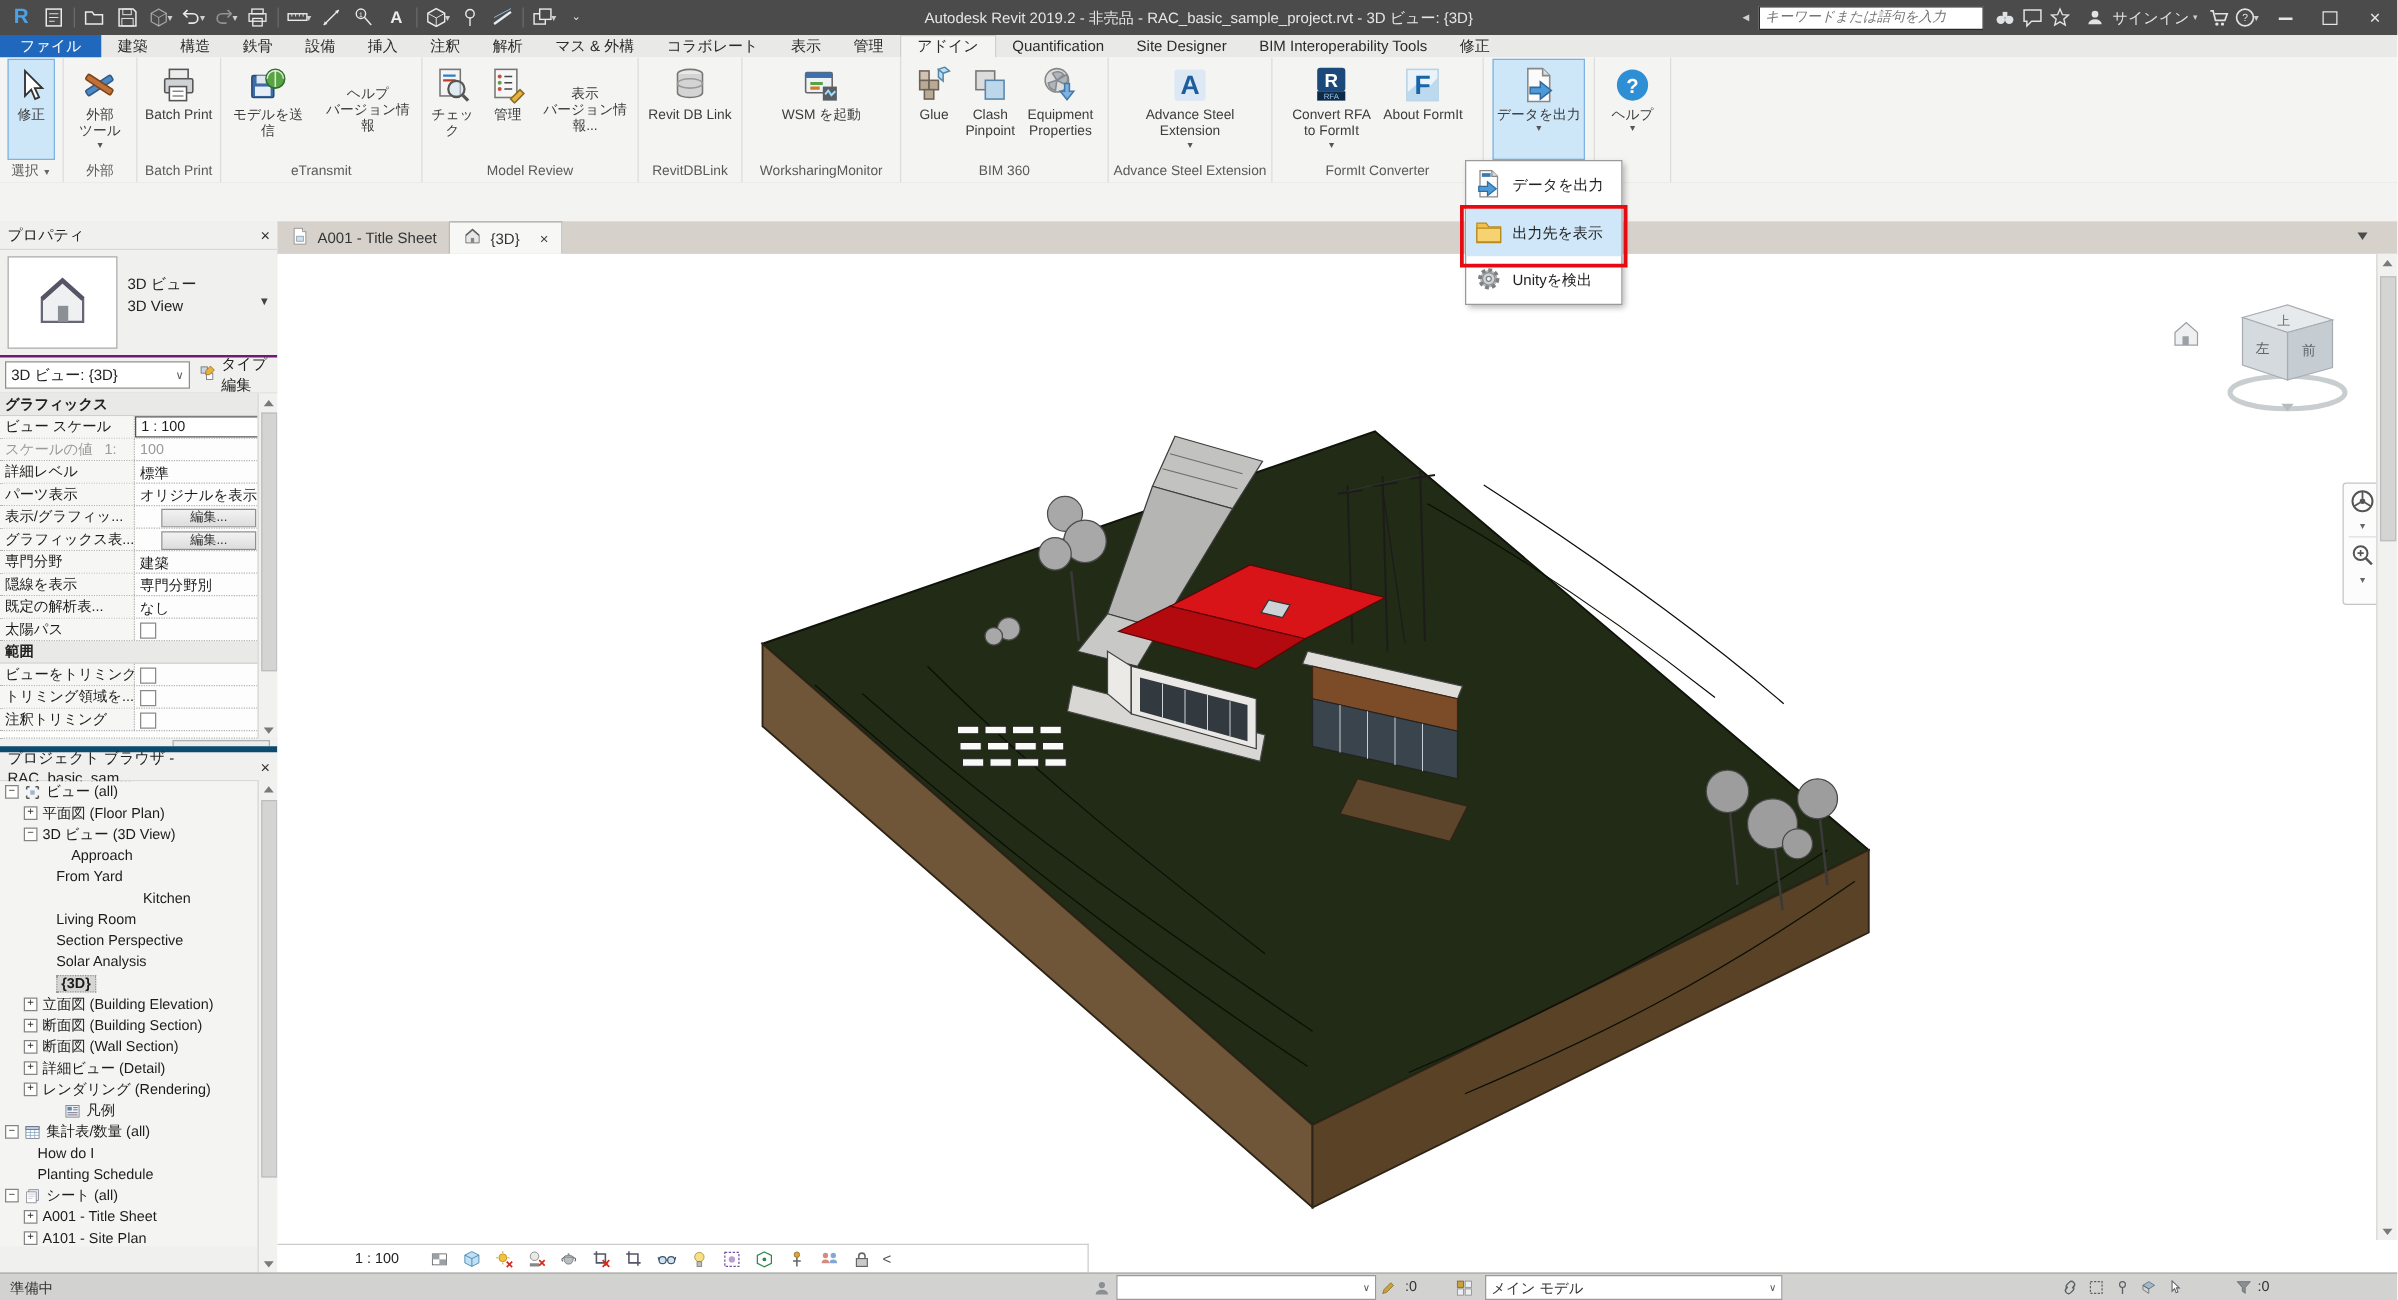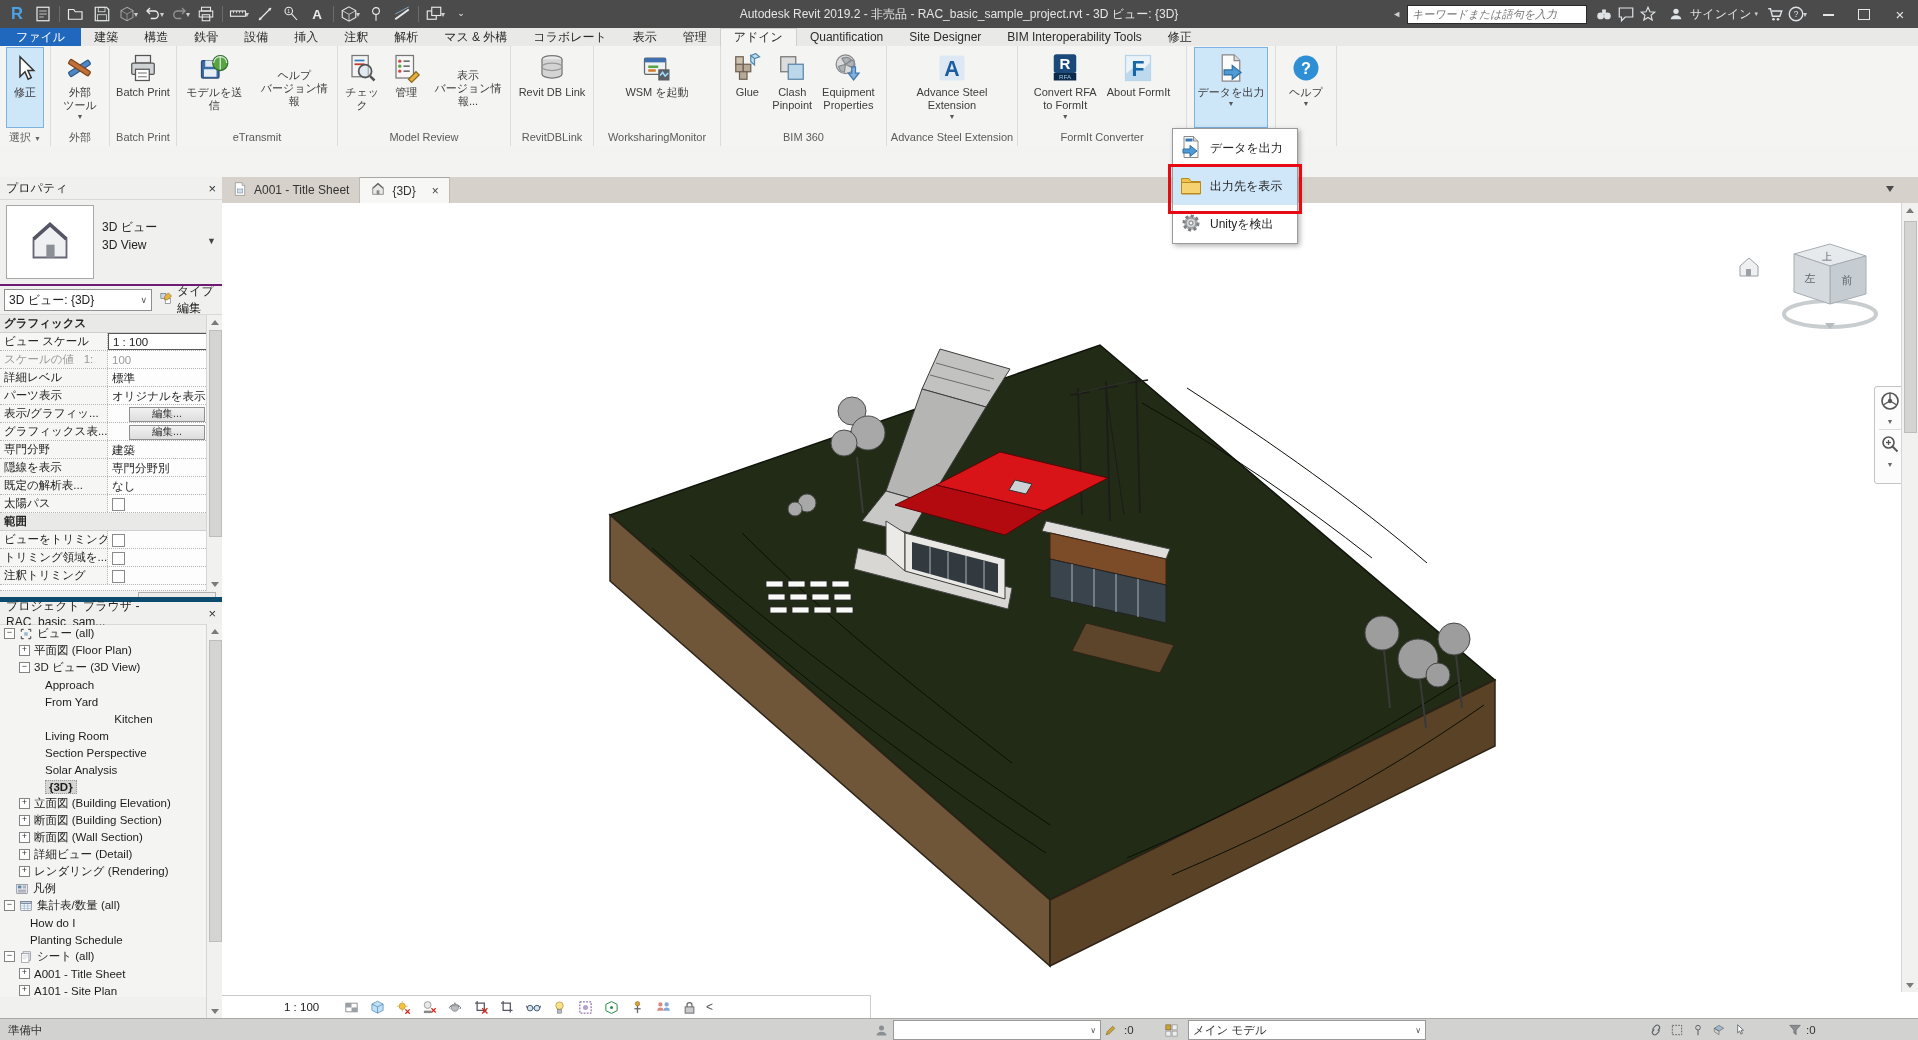--- a/index.html
+++ b/index.html
@@ -759,21 +759,21 @@
             <span class="tlabel">ビュー (all)</span>
           </div>
           <div class="titem" style="padding-left: 19px;">
             <span class="texp">+</span>
             <span class="tlabel">平面図 (Floor Plan)</span>
           </div>
           <div class="titem" style="padding-left: 19px;">
             <span class="texp">−</span>
             <span class="tlabel">3D ビュー (3D View)</span>
           </div>
-          <div class="titem" style="padding-left: 34px;">
+          <div class="titem" style="padding-left: 46px;">
             <span class="tspacer"></span>
             <span class="tlabel">Approach</span>
           </div>
           <div class="titem" style="padding-left: 34px;">
             <span class="tspacer"></span>
             <span class="tlabel">From Yard</span>
           </div>
           <div class="titem" style="padding-left: 34px; justify-content: center;">
             <span class="tspacer"></span>
             <span class="tlabel">Kitchen</span>
@@ -807,21 +807,21 @@
             <span class="tlabel">断面図 (Wall Section)</span>
           </div>
           <div class="titem" style="padding-left: 19px;">
             <span class="texp">+</span>
             <span class="tlabel">詳細ビュー (Detail)</span>
           </div>
           <div class="titem" style="padding-left: 19px;">
             <span class="texp">+</span>
             <span class="tlabel">レンダリング (Rendering)</span>
           </div>
-          <div class="titem" style="padding-left: 4px;">
+          <div class="titem" style="padding-left: 4px; margin-left: 36px;">
             <span class="tspacer"></span>
             <span class="ticon">
               <svg width="14" height="14" viewBox="0 0 24 24">
                 <rect x="3" y="4" width="18" height="16" fill="#eef2f6" stroke="#667"></rect>
                 <rect x="5" y="6" width="6" height="5" fill="#5b87b0"></rect>
                 <line x1="13" y1="7" x2="19" y2="7" stroke="#445"></line>
                 <line x1="13" y1="10" x2="19" y2="10" stroke="#445"></line>
                 <line x1="5" y1="14" x2="19" y2="14" stroke="#445"></line>
                 <line x1="5" y1="17" x2="19" y2="17" stroke="#445"></line>
               </svg>

